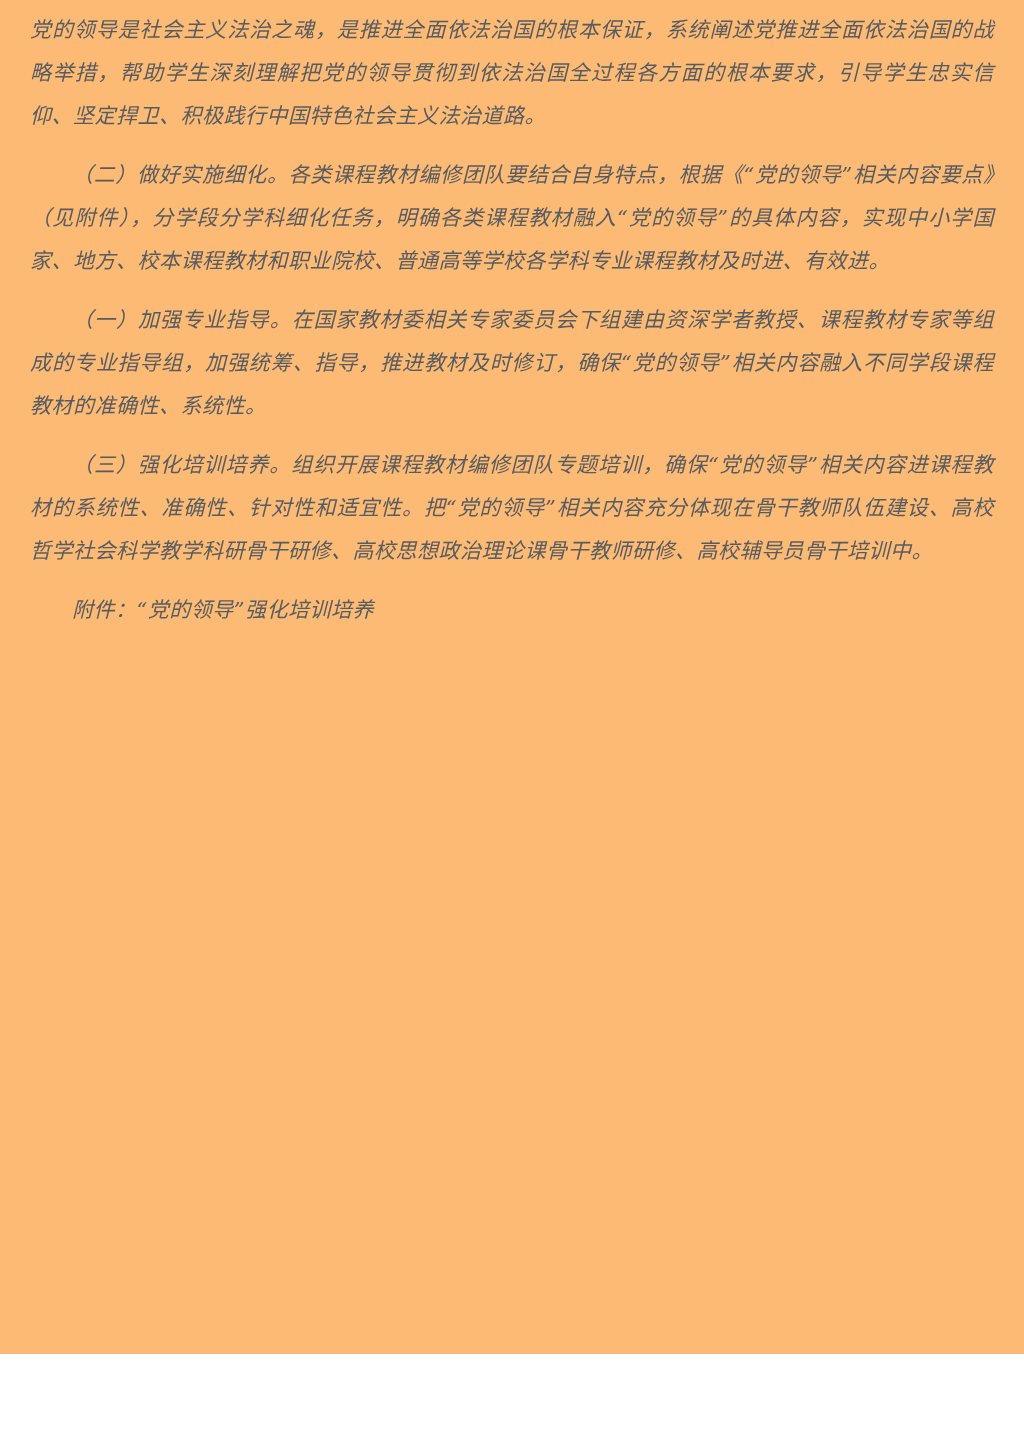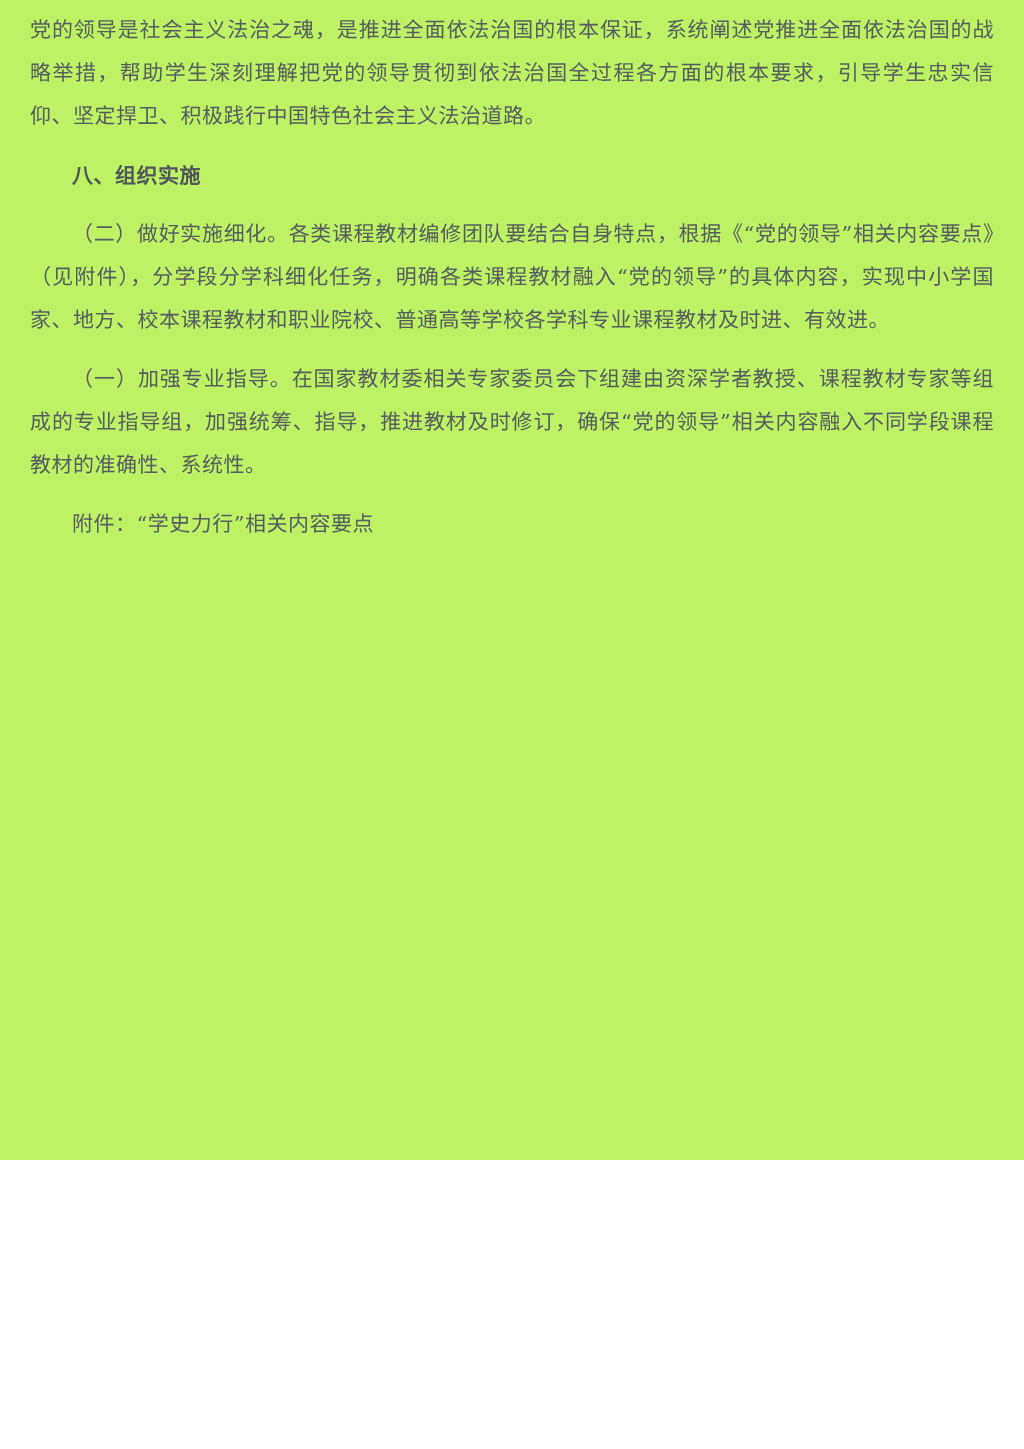--- a/index.html
+++ b/index.html
@@ -10,23 +10,24 @@
   body {
     width: 1024px;
     height: 1449px;
     box-sizing: border-box;
     overflow: hidden;
     font-family: "DejaVu Serif", "Liberation Serif", serif;
   }
   .doc-page {
     box-sizing: border-box;
     width: 1024px;
-    height: 1160px;
+    height: 1354px;
     padding: 9px 30px 0 30px;
-    background: #bef264;
+    background: #fdba74;
+    font-style: italic;
   }
   .doc-body {
     color: #575c61;
     font-size: 21px;
     line-height: 43px;
     text-align: justify;
     letter-spacing: 0.5px;
   }
   .doc-body p {
     margin: 0 0 16px 0;
@@ -39,18 +40,18 @@
     color: #51565b;
     text-indent: 2em;
   }
 </style>
 </head>
 <body>
 
 <div class="doc-page">
   <div class="doc-body">
     <p>党的领导是社会主义法治之魂，是推进全面依法治国的根本保证，系统阐述党推进全面依法治国的战略举措，帮助学生深刻理解把党的领导贯彻到依法治国全过程各方面的根本要求，引导学生忠实信仰、坚定捍卫、积极践行中国特色社会主义法治道路。</p>
-    <p class="section-heading">八、组织实施</p>
     <p class="para-indent">（二）做好实施细化。各类课程教材编修团队要结合自身特点，根据《“党的领导”相关内容要点》（见附件），分学段分学科细化任务，明确各类课程教材融入“党的领导”的具体内容，实现中小学国家、地方、校本课程教材和职业院校、普通高等学校各学科专业课程教材及时进、有效进。</p>
     <p class="para-indent">（一）加强专业指导。在国家教材委相关专家委员会下组建由资深学者教授、课程教材专家等组成的专业指导组，加强统筹、指导，推进教材及时修订，确保“党的领导”相关内容融入不同学段课程教材的准确性、系统性。</p>
-    <p class="para-indent">附件：“学史力行”相关内容要点</p>
+    <p class="para-indent">（三）强化培训培养。组织开展课程教材编修团队专题培训，确保“党的领导”相关内容进课程教材的系统性、准确性、针对性和适宜性。把“党的领导”相关内容充分体现在骨干教师队伍建设、高校哲学社会科学教学科研骨干研修、高校思想政治理论课骨干教师研修、高校辅导员骨干培训中。</p>
+    <p class="para-indent">附件：“党的领导”强化培训培养</p>
   </div>
 </div>
 
 </body></html>

